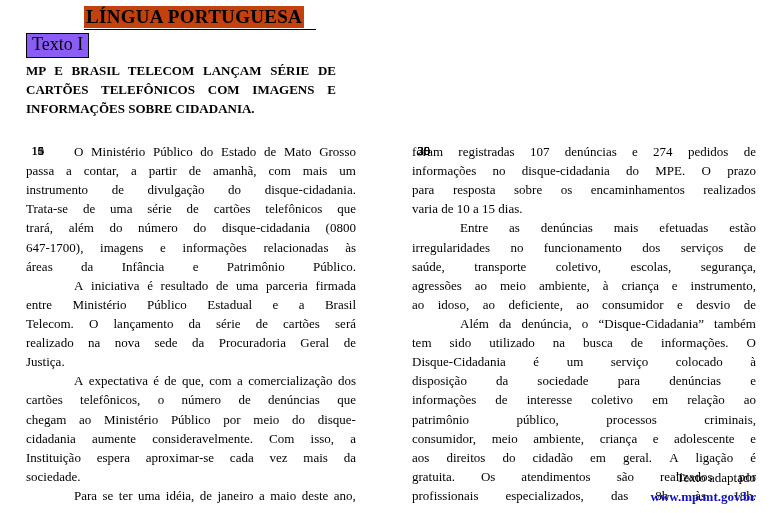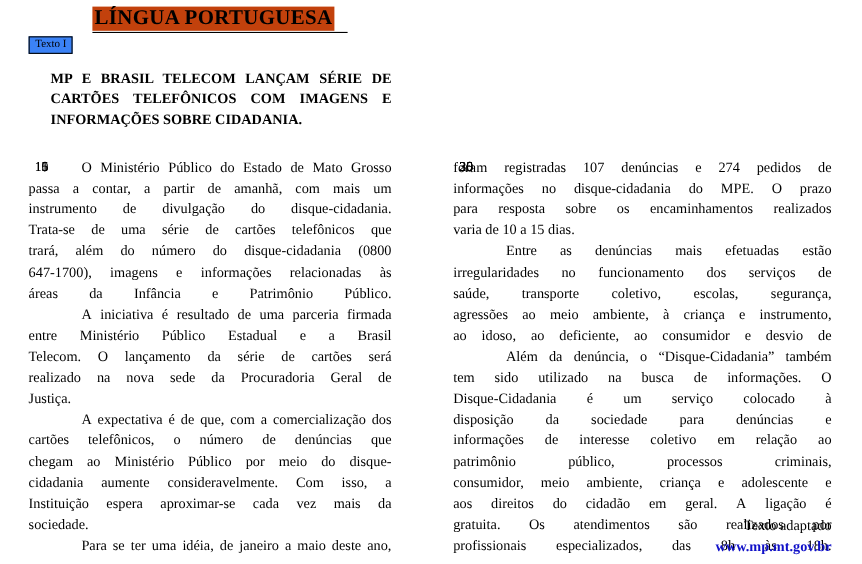--- a/index.html
+++ b/index.html
@@ -41,37 +41,36 @@
     border-bottom: 1.5px solid #000;
     width: 232px;
     margin-top: 1px;
   }
   
   .texto-box {
     position: absolute;
     left: 26px;
     top: 33px;
     border: 1px solid #000;
-    font-size: 10px;
+    font-size: 18px;
     padding: 1px 5px 2px 5px;
     line-height: 1.1;
-    background: #3b82f6;
+    background: #8b5cf6;
   }
   
   .headline {
     position: absolute;
     left: 26px;
     top: 62px;
     width: 310px;
     font-weight: bold;
     font-size: 13px;
     line-height: 1.45;
     text-align: justify;
     text-justify: inter-word;
-    margin-left: 20px;
   }
   
   .col {
     position: absolute;
     top: 142px;
     font-size: 13px;
     line-height: 1.47;
   }
   .col-left { left: 26px; width: 330px; }
   .col-right { left: 412px; width: 344px; }

